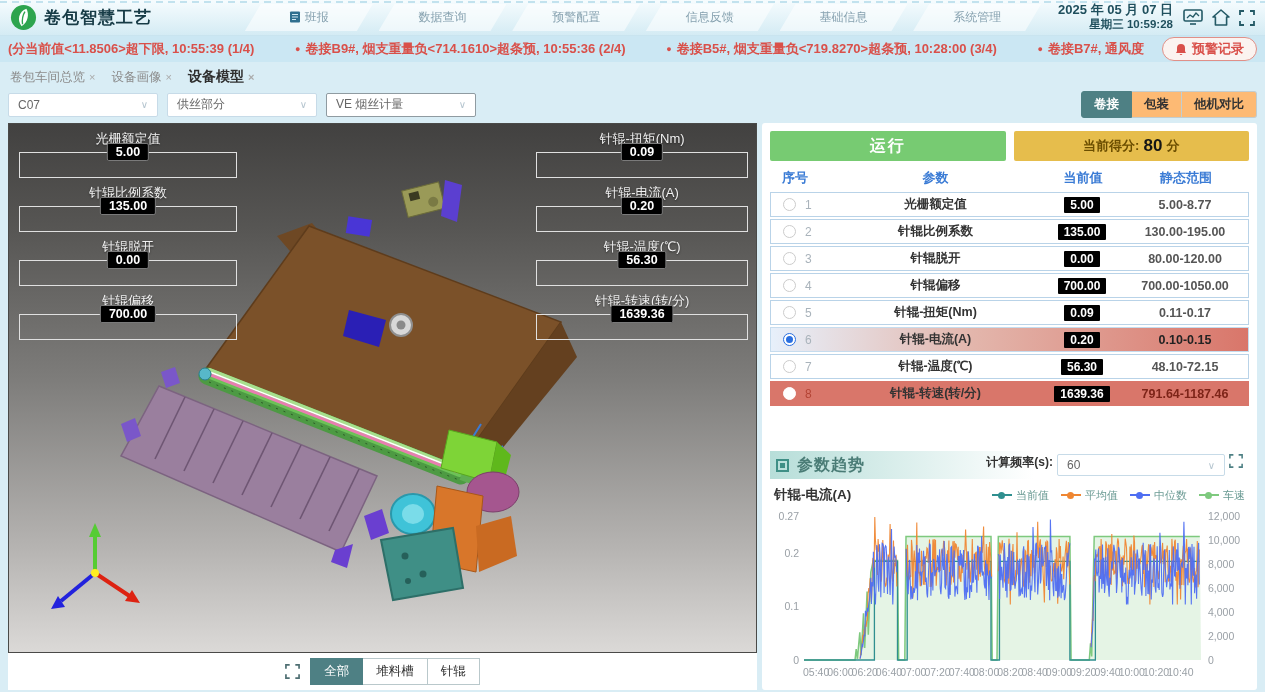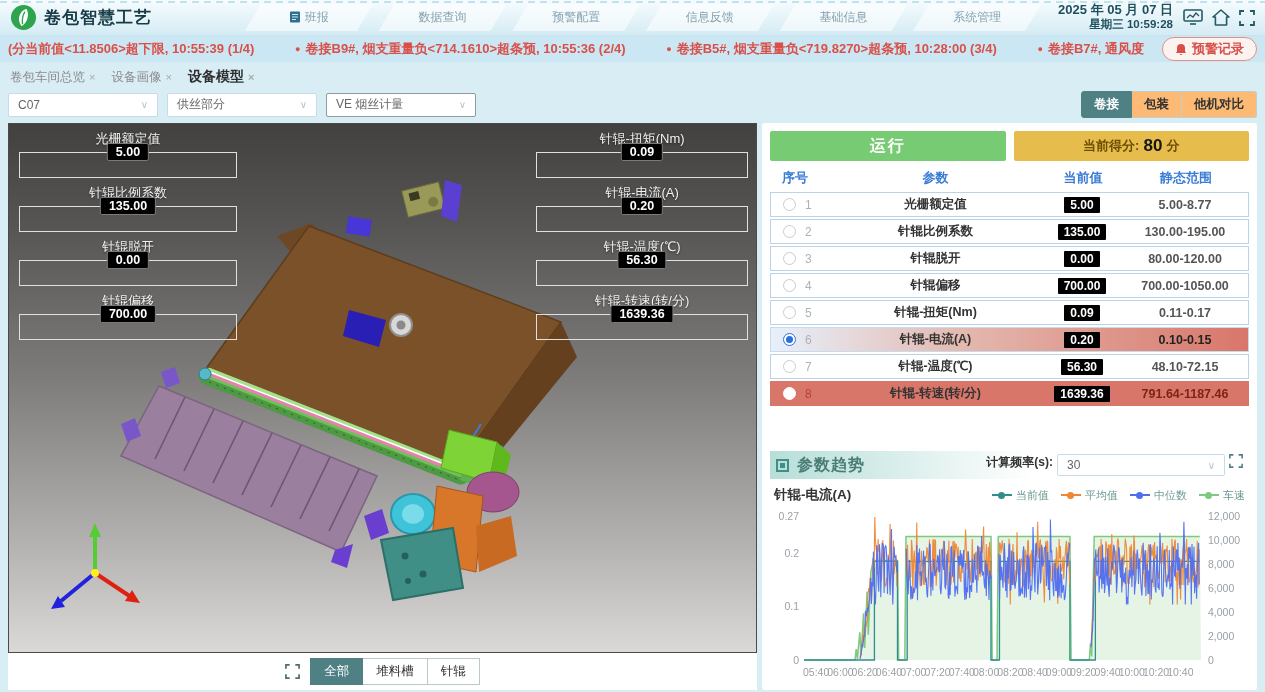--- a/index.html
+++ b/index.html
@@ -456,21 +456,21 @@
     <div class="spacer"></div>
 
     <div class="trend-head">
       <span class="trend-ic">
           <i></i>
         </span>
       <span class="trend-title">参数趋势</span>
       <div class="freq">
         <span class="flbl">计算频率(s):</span>
         <div class="sel">
-          <span>30</span>
+          <span>60</span>
             <span class="chev">∨</span>
         </div>
         <span class="fs-btn">
           <svg width="14" height="14" viewBox="0 0 16 16">
               <path d="M1 5V1h4M11 1h4v4M15 11v4h-4M5 15H1v-4" fill="none" stroke="#4e8084" stroke-width="1.8"></path>
             </svg>
         </span>
       </div>
     </div>
 

